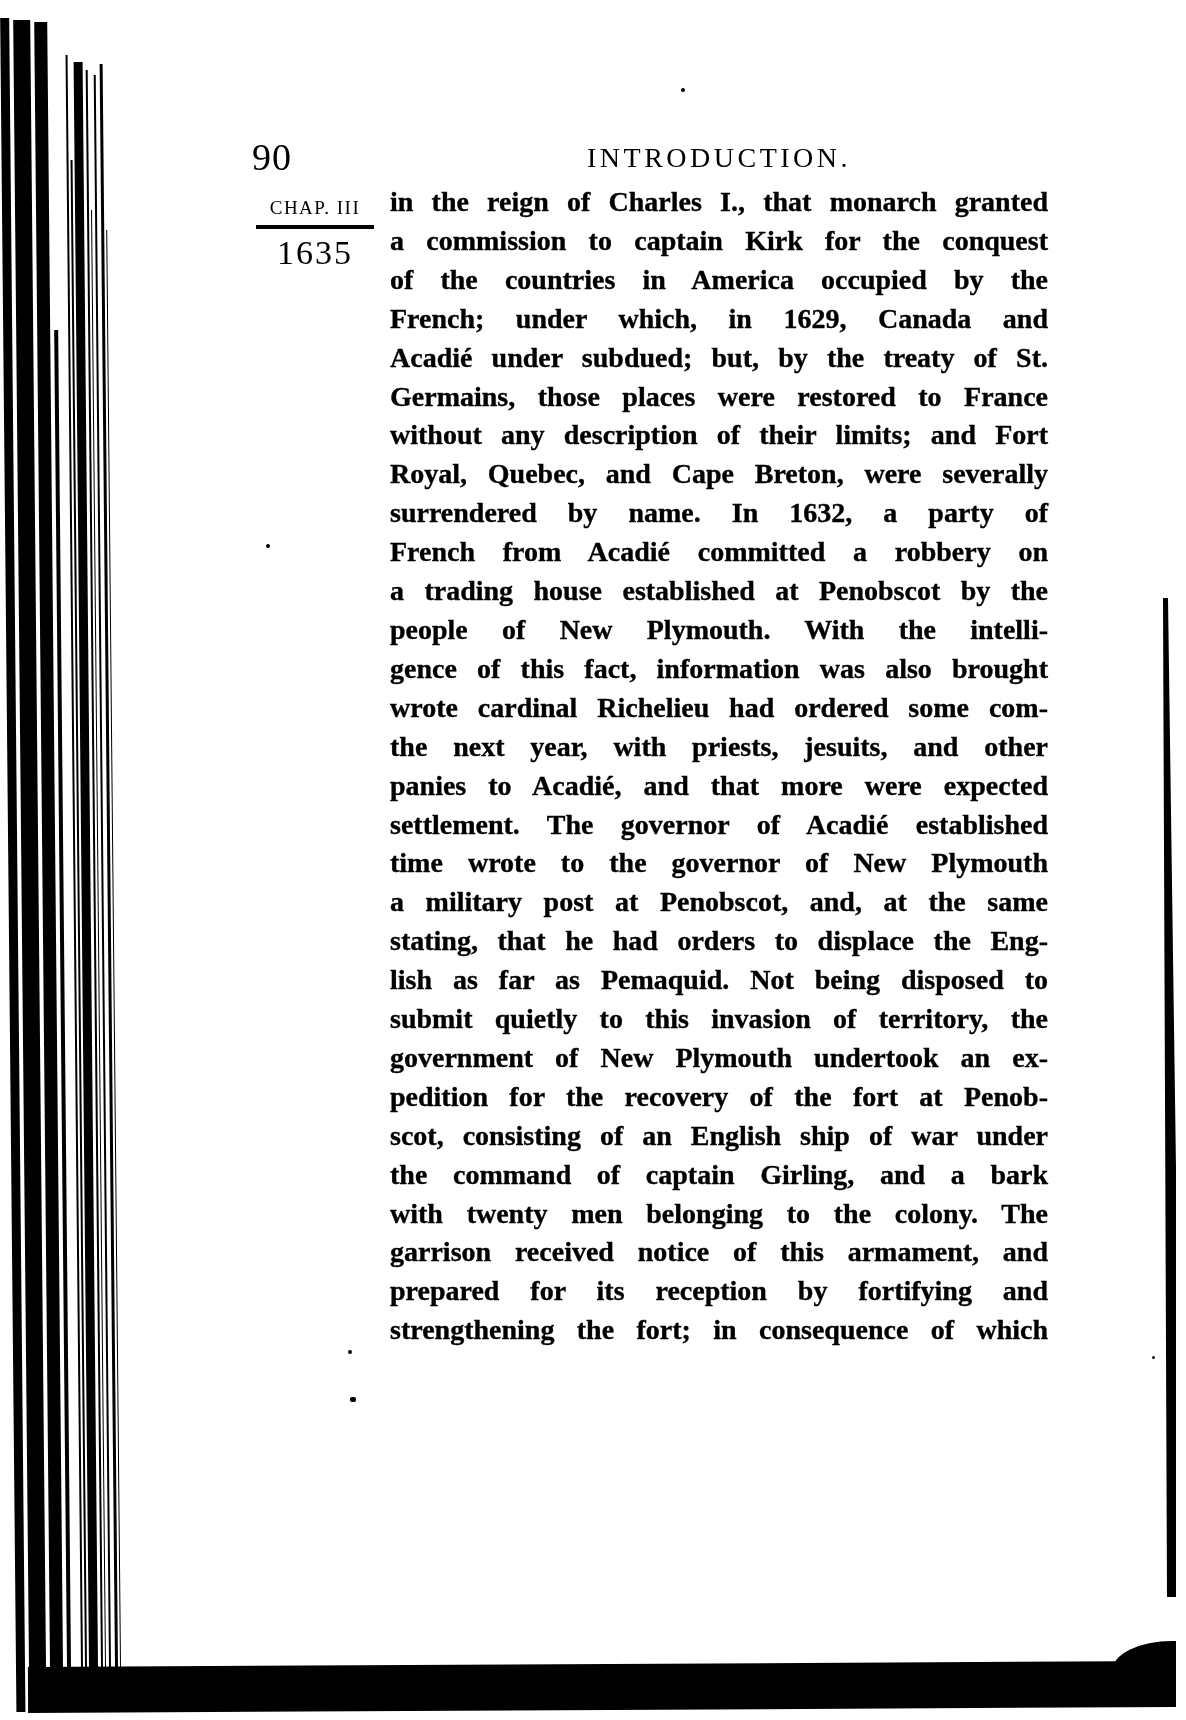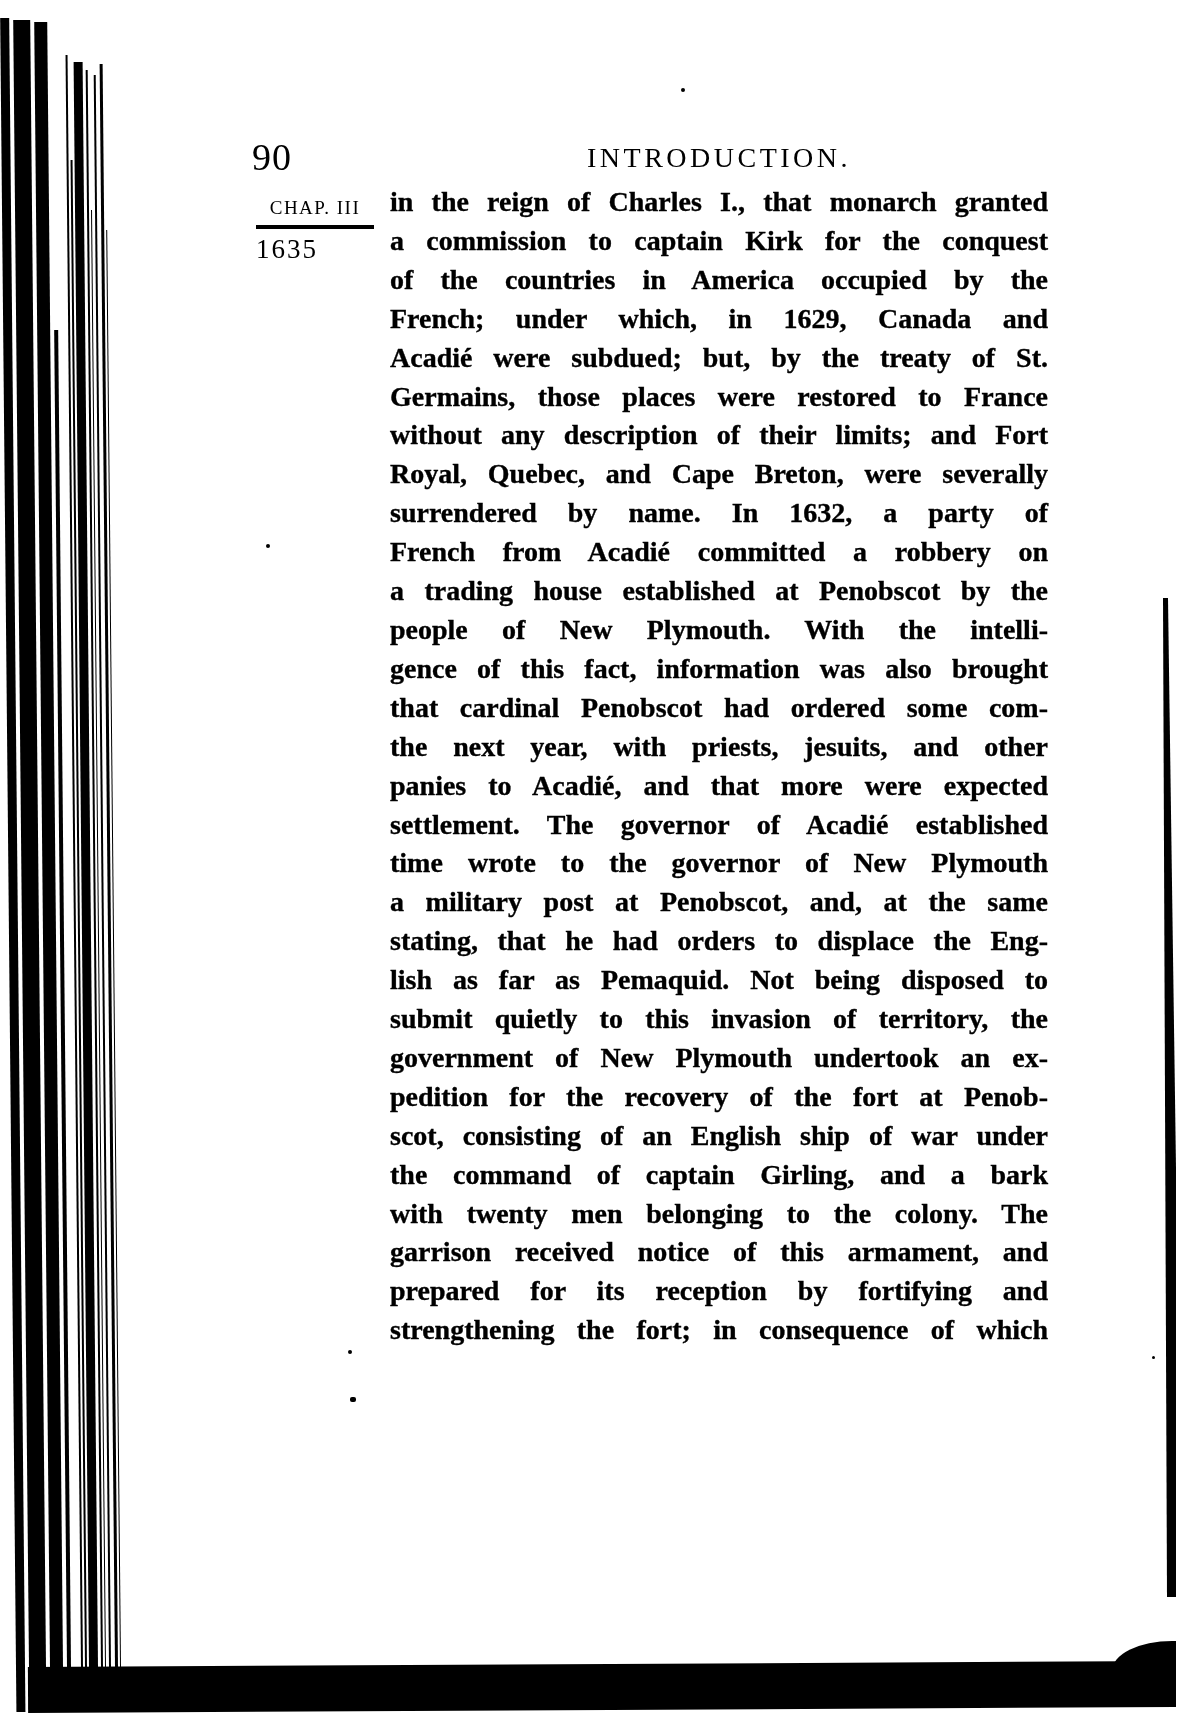--- a/index.html
+++ b/index.html
@@ -58,21 +58,21 @@
   .chap {
     position:absolute; left:256px; top:197px; width:118px;
     text-align:center; font-size:19px; line-height:1.2; letter-spacing:1.5px;
   }
   .chaprule {
     position:absolute; left:256px; top:225px; width:118px; height:4px;
     background:#000;
   }
   .year {
     position:absolute; left:256px; top:233px; width:118px;
-    font-size:27px; line-height:1.2; letter-spacing:2px;
+    text-align:center; font-size:34px; line-height:1.2; letter-spacing:2px;
   }
   .bodytext { position:absolute; left:390px; top:183px; width:658px;font-weight:bold; }
   .ln {
     font-size:28px; line-height:38.9px;
     text-align:justify; text-align-last:justify;
     -webkit-text-stroke:0.35px #000;
     white-space:normal;
   }
 </style>
 </head>
@@ -100,30 +100,30 @@
 
   <div class="chap">CHAP. III</div>
   <div class="chaprule"></div>
   <div class="year">1635</div>
 
   <div class="bodytext">
     <div class="ln">in the reign of Charles I., that monarch granted</div>
     <div class="ln">a commission to captain Kirk for the conquest</div>
     <div class="ln">of the countries in America occupied by the</div>
     <div class="ln">French; under which, in 1629, Canada and</div>
-    <div class="ln">Acadié were subdued; but, by the treaty of St.</div>
+    <div class="ln">Acadié under subdued; but, by the treaty of St.</div>
     <div class="ln">Germains, those places were restored to France</div>
     <div class="ln">without any description of their limits; and Fort</div>
     <div class="ln">Royal, Quebec, and Cape Breton, were severally</div>
     <div class="ln">surrendered by name. In 1632, a party of</div>
     <div class="ln">French from Acadié committed a robbery on</div>
     <div class="ln">a trading house established at Penobscot by the</div>
     <div class="ln">people of New Plymouth. With the intelli-</div>
     <div class="ln">gence of this fact, information was also brought</div>
-    <div class="ln">that cardinal Penobscot had ordered some com-</div>
+    <div class="ln">wrote cardinal Richelieu had ordered some com-</div>
     <div class="ln">the next year, with priests, jesuits, and other</div>
     <div class="ln">panies to Acadié, and that more were expected</div>
     <div class="ln">settlement. The governor of Acadié established</div>
     <div class="ln">time wrote to the governor of New Plymouth</div>
     <div class="ln">a military post at Penobscot, and, at the same</div>
     <div class="ln">stating, that he had orders to displace the Eng-</div>
     <div class="ln">lish as far as Pemaquid. Not being disposed to</div>
     <div class="ln">submit quietly to this invasion of territory, the</div>
     <div class="ln">government of New Plymouth undertook an ex-</div>
     <div class="ln">pedition for the recovery of the fort at Penob-</div>

